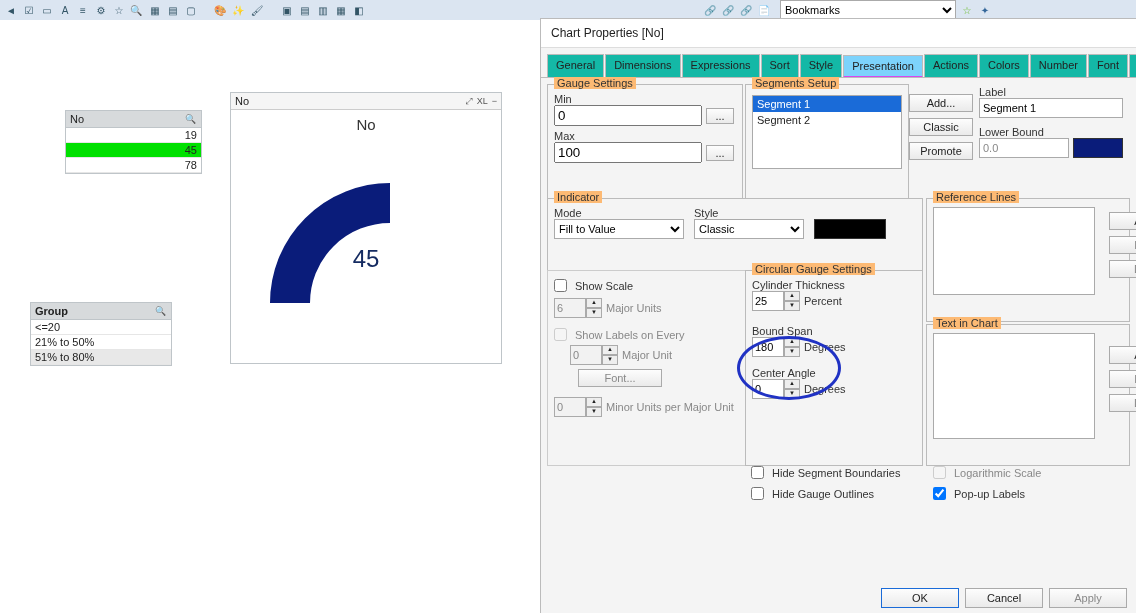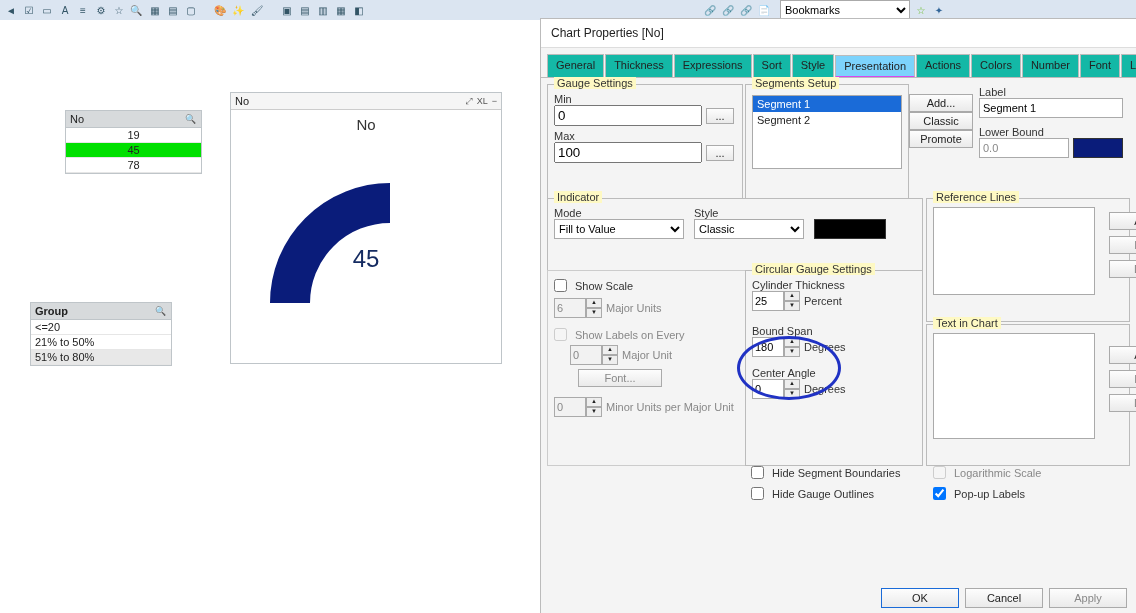--- a/index.html
+++ b/index.html
@@ -1,43 +1,43 @@
 <!DOCTYPE html>
 <html><head>
 <meta charset="utf-8">
 <style>
 html,body{margin:0;padding:0;font-family:"Segoe UI",Tahoma,sans-serif;font-size:11px;background:#fff;color:#222;width:1136px;height:613px;overflow:hidden}
 .toolbar{height:20px;background:#dbe5f1;display:flex;align-items:center;padding:0 4px;gap:4px;border-bottom:1px solid #bcd}
 .tb-icon{width:14px;height:14px;display:flex;align-items:center;justify-content:center;font-size:10px;color:#356}
 .bookmarks{display:flex;align-items:center;margin-left:4px}
-.bookmarks select{font-size:11px;height:18px;width:130px;border:1px solid #9bb;background:#fff}
+.bookmarks select{font-size:11px;height:18px;width:176px;border:1px solid #9bb;background:#fff}
 .workspace{position:absolute;top:20px;left:0;width:540px;height:593px;background:#fff}
 .listbox{position:absolute;border:1px solid #bfc5c9;background:#fff}
 #lb-no{left:65px;top:90px;width:135px}
 #lb-group{left:30px;top:282px;width:140px}
 .lb-title{background:#d7dadc;padding:2px 4px;font-size:11px;display:flex;justify-content:space-between;align-items:center;border-bottom:1px solid #bfc5c9}
 .lb-mag{font-size:9px;color:#666}
-.lb-row{padding:1px 4px;text-align:center;border-bottom:1px solid #e6e6e6;background:#fff}
+.lb-row{padding:1px 4px;text-align:right;border-bottom:1px solid #e6e6e6;background:#fff}
 .lb-row.sel{background:#00e000}
 .lb-row.left{text-align:left}
 .chart{position:absolute;left:230px;top:72px;width:270px;height:270px;border:1px solid #bfc5c9}
 .chart-head{display:flex;justify-content:space-between;align-items:center;padding:2px 4px;border-bottom:1px solid #ccc;font-size:11px;background:#f5f5f5}
 .chart-icons{display:flex;gap:4px;font-size:9px;color:#555}
 .chart-title{text-align:center;font-size:15px;color:#333;margin-top:6px}
 .gauge{position:relative;width:100%;height:210px}
 .gauge svg{position:absolute;left:50%;top:10px;transform:translateX(-50%)}
 .gauge-val{position:absolute;left:50%;top:112px;transform:translateX(-50%);color:#152b61;font-size:24px;font-weight:400}
 .dialog{position:absolute;left:540px;top:18px;width:596px;height:595px;background:#f4f4f4;border-left:1px solid #bbb;border-top:1px solid #bbb}
 .dlg-title{background:#fff;padding:7px 10px;font-size:12px;border-bottom:1px solid #ddd}
 .tabs{display:flex;background:#f4f4f4;padding:6px 6px 0 6px;font-size:11px}
 .tab{padding:4px 8px;border:1px solid #bbb;border-bottom:none;background:#14b8a6;margin-right:1px;cursor:pointer;white-space:nowrap}
 .tab.active{background:#7dd3fc;border-bottom:2px solid #d946ef;position:relative;top:1px}
 .panel{padding:8px 8px 0 8px;border-top:1px solid #bbb;background:#f4f4f4;height:500px;position:relative}
 .group{border:1px solid #bbb;padding:8px 6px 6px 6px;position:absolute;background:#f4f4f4}
-.group-title{position:absolute;top:-8px;left:6px;background:#fef9c3;padding:0 3px;font-size:11px;color:#333}
+.group-title{position:absolute;top:-8px;left:6px;background:#fdba74;padding:0 3px;font-size:11px;color:#333}
 .row{display:flex;align-items:center;gap:4px;margin-bottom:4px}
 .lbl{font-size:11px;color:#333}
 input.txt2{border:1px solid #aaa;background:#fff;font-size:11px;padding:2px 3px;height:14px}
 select.sel{border:1px solid #aaa;background:#fff;font-size:11px;height:20px}
 .btn{border:1px solid #aaa;background:linear-gradient(#fdfdfd,#eaeaea);padding:2px 6px;font-size:11px;min-width:50px;text-align:center;cursor:pointer}
 .btn.small{min-width:20px;padding:1px 3px}
 .spinner{display:flex;align-items:center}
 .spinner input{width:26px;height:14px;border:1px solid #aaa;font-size:11px;padding:2px}
 .spinbtns{display:flex;flex-direction:column;margin-left:0}
 .spinbtns div{width:14px;height:8px;border:1px solid #aaa;background:#eee;font-size:6px;line-height:6px;text-align:center;cursor:pointer}
@@ -127,21 +127,21 @@
       </svg>
       <div class="gauge-val">45</div>
     </div>
   </div>
 </div>
 
 <div class="dialog">
   <div class="dlg-title">Chart Properties [No]</div>
   <div class="tabs">
     <div class="tab">General</div>
-    <div class="tab">Thickness</div>
+    <div class="tab">Dimensions</div>
     <div class="tab">Expressions</div>
     <div class="tab">Sort</div>
     <div class="tab">Style</div>
     <div class="tab active">Presentation</div>
     <div class="tab">Actions</div>
     <div class="tab">Colors</div>
     <div class="tab">Number</div>
     <div class="tab">Font</div>
     <div class="tab">Layout</div>
 
@@ -163,21 +163,21 @@
         </div>
     </div>
 
     <div class="group" style="left:204px;top:6px;width:150px;height:100px;padding-top:10px">
       <span class="group-title">Segments Setup</span>
       <div class="listseg">
         <div class="seg-sel">Segment 1</div>
         <div>Segment 2</div>
       </div>
     </div>
-    <div style="position:absolute;left:368px;top:16px;display:flex;flex-direction:column;">
+    <div style="position:absolute;left:368px;top:16px;display:flex;flex-direction:column;gap:6px">
       <div class="btn">Add...</div>
       <div class="btn">Classic</div>
       <div class="btn">Promote</div>
     </div>
 
     <div style="position:absolute;left:438px;top:8px">
       <div class="lbl">Label</div>
       <input class="txt2" style="width: 136px;" value="Segment 1">
       <div class="lbl" style="margin-top:8px">Lower Bound</div>
       <div class="row">

